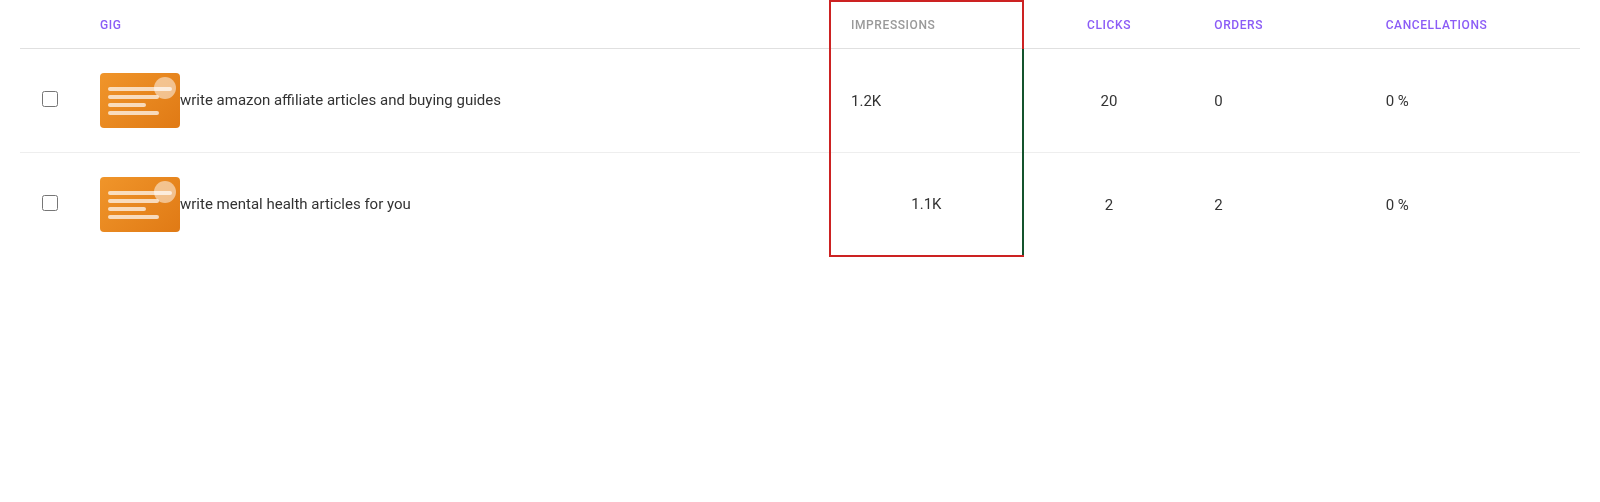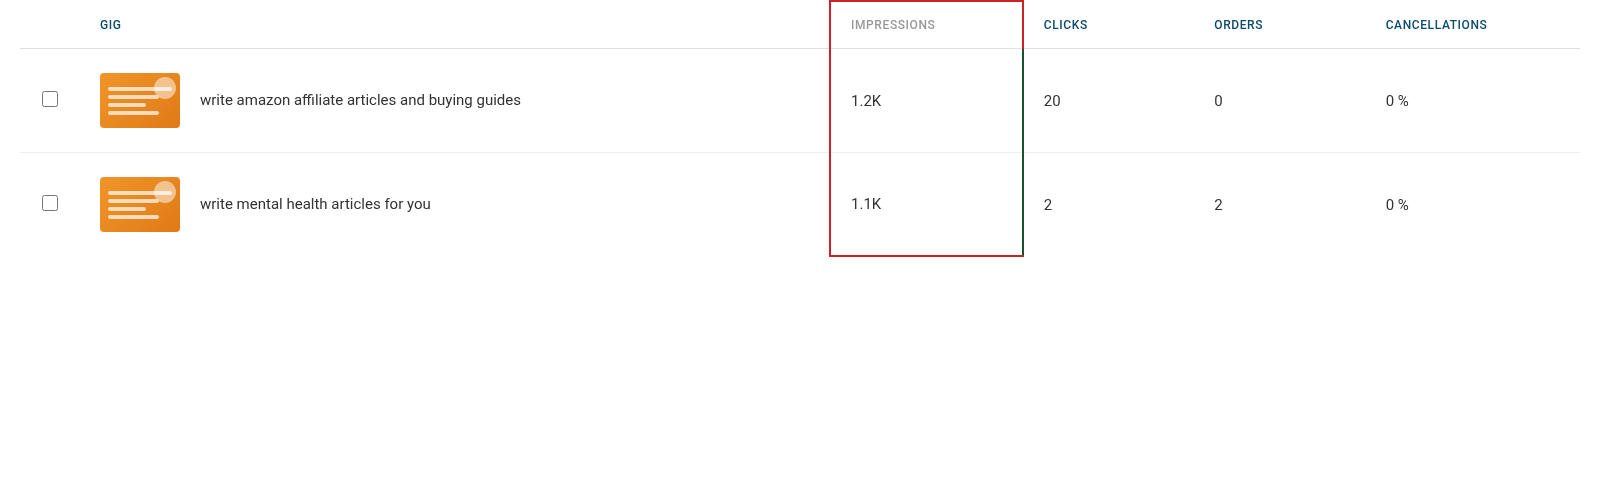--- a/index.html
+++ b/index.html
@@ -28,21 +28,21 @@
 
     thead tr {
       border-bottom: 1px solid #e0e0e0;
     }
 
     th {
       padding: 16px 20px;
       text-align: left;
       font-size: 12px;
       font-weight: 500;
-      color: #0c4a6e;
+      color: #8b5cf6;
       letter-spacing: 0.05em;
       text-transform: uppercase;
     }
 
     th.impressions-col {
       border: 2px solid #cc2222;
       color: #999999;
     }
 
     td {
@@ -68,34 +68,34 @@
     .gig-col {
       width: 700px;
     }
 
     .impressions-col {
       width: 180px;
     }
 
     .clicks-col {
       width: 160px;
+      text-align: center;
     }
 
     .orders-col {
       width: 160px;
     }
 
     .cancellations-col {
       width: 200px;
     }
 
     .gig-cell {
       display: flex;
       align-items: center;
-      gap: 20px;
     }
 
     .gig-thumbnail {
       width: 80px;
       height: 55px;
       border-radius: 4px;
       flex-shrink: 0;
       display: flex;
       align-items: center;
       justify-content: center;
@@ -159,20 +159,21 @@
 
     thead th.impressions-col {
       border-top: 2px solid #cc2222;
       border-left: 2px solid #cc2222;
       border-right: 2px solid #cc2222;
       border-bottom: none;
     }
 
     tbody tr:last-child td.impressions-td {
       border-bottom: 2px solid #cc2222;
+      text-align: center;
     }
   </style>
 </head>
 <body>
 
 <div class="table-container">
   <table>
     <thead>
       <tr>
         <th class="checkbox-col"></th>

